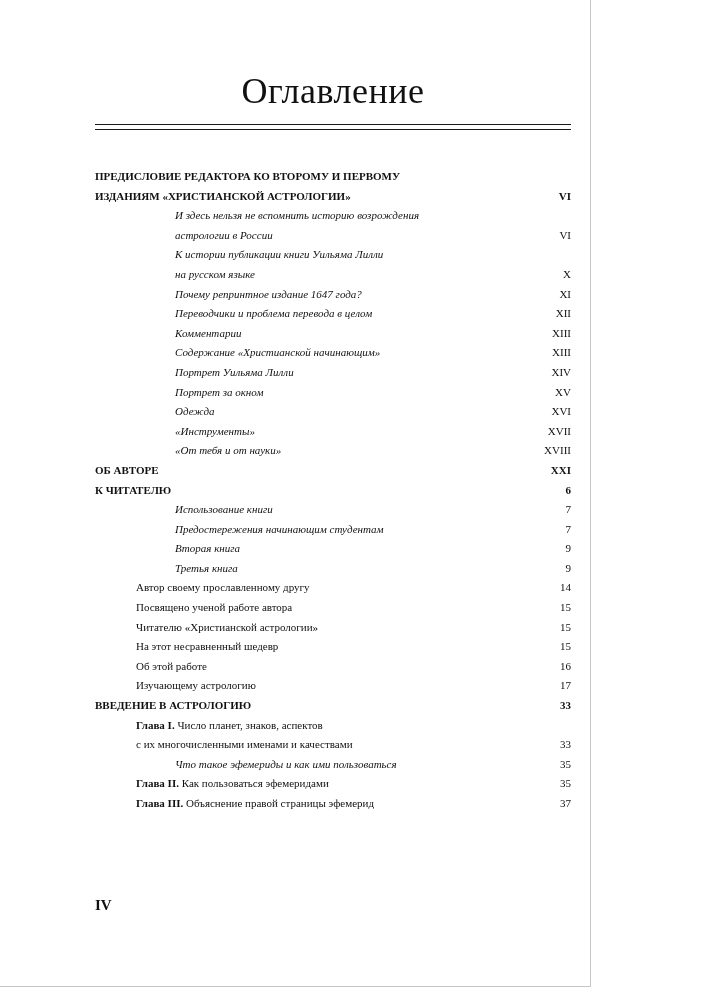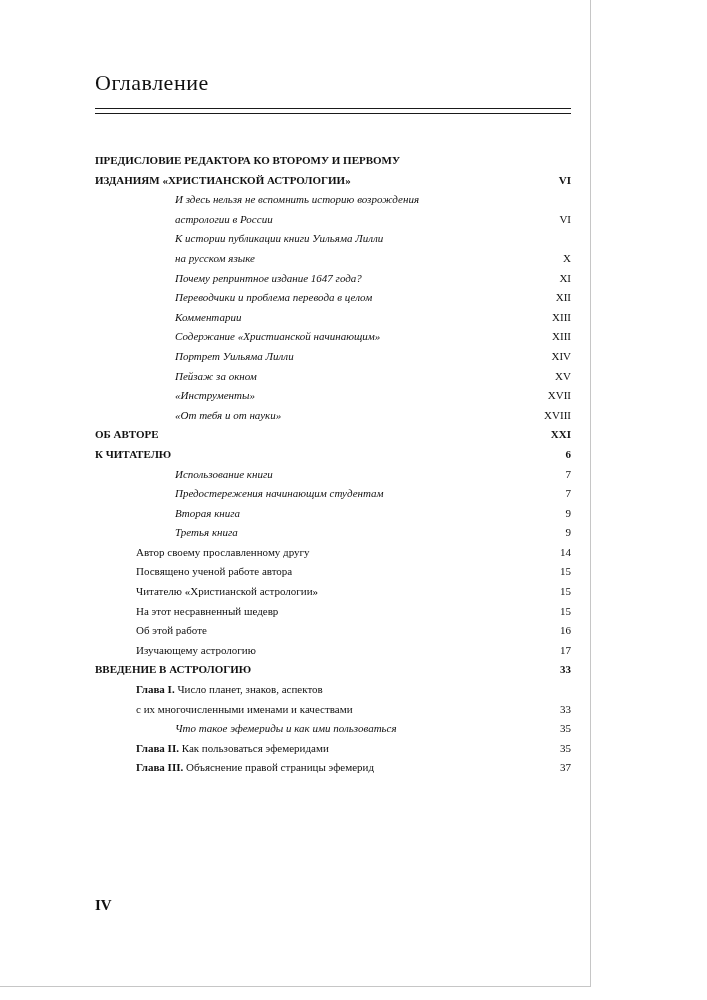--- a/index.html
+++ b/index.html
@@ -36,21 +36,22 @@
     background: #c6c6c6;
   }
   .content {
     position: absolute;
     left: 95px;
     top: 0;
     width: 476px;
   }
   .doc-title {
     margin: 70px 0 0 0;
-    font-size: 22px;
+    text-align: center;
+    font-size: 36px;
     font-weight: normal;
     letter-spacing: 0.5px;
   }
   .double-rule {
     margin-top: 12px;
     height: 4px;
     border-top: 1.5px solid #1a1a1a;
     border-bottom: 1px solid #1a1a1a;
   }
   .toc {
@@ -117,22 +118,26 @@
         </div>
         <div class="entry italic ind2">
           <div class="text">Содержание «Христианской начинающим»</div>
           <div class="pg">XIII</div>
         </div>
         <div class="entry italic ind2">
           <div class="text">Портрет Уильяма Лилли</div>
           <div class="pg">XIV</div>
         </div>
         <div class="entry italic ind2">
-          <div class="text">Пейзаж за окном</div>
+          <div class="text">Портрет за окном</div>
           <div class="pg">XV</div>
+        </div>
+        <div class="entry italic ind2">
+          <div class="text">Одежда</div>
+          <div class="pg">XVI</div>
         </div>
         <div class="entry italic ind2">
           <div class="text">«Инструменты»</div>
           <div class="pg">XVII</div>
         </div>
         <div class="entry italic ind2">
           <div class="text">«От тебя и от науки»</div>
           <div class="pg">XVIII</div>
         </div>
         <div class="entry caps ind0">

